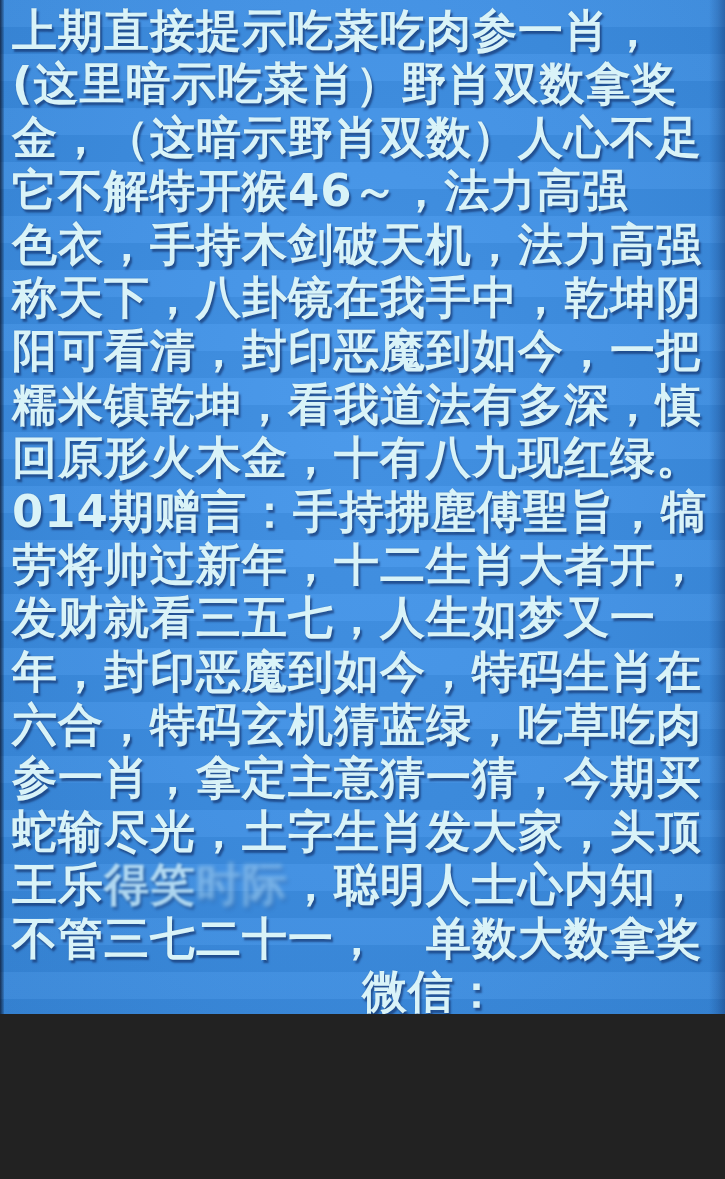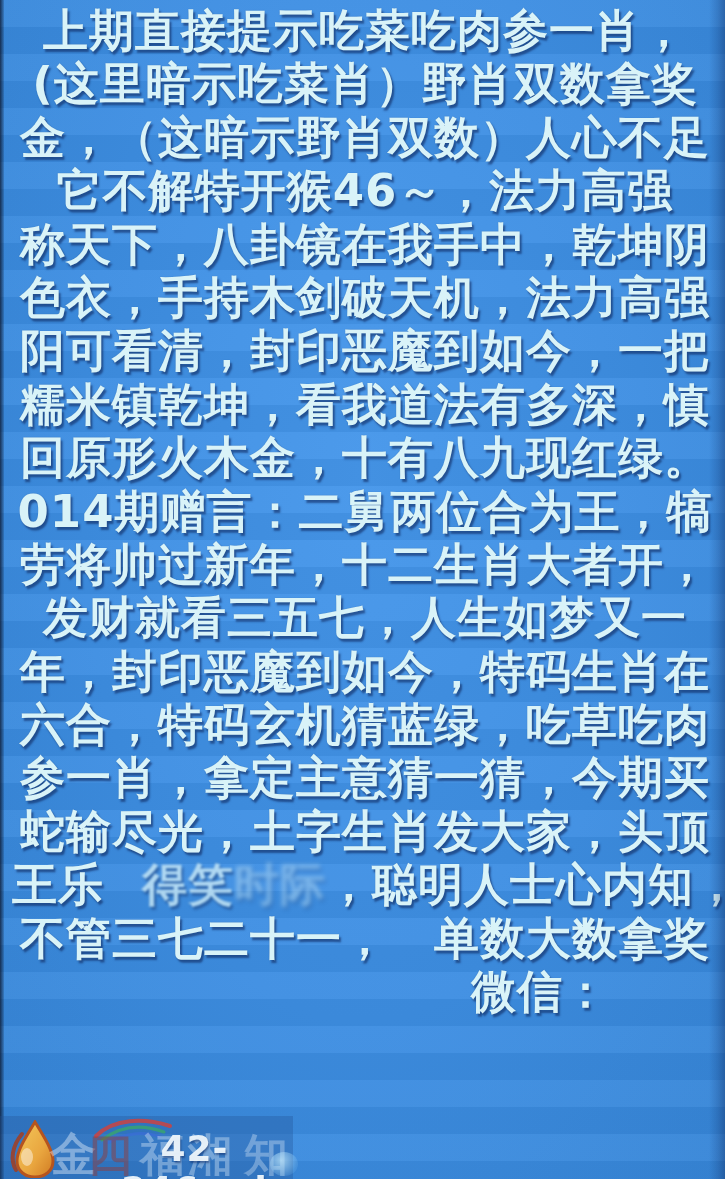--- a/index.html
+++ b/index.html
@@ -1,45 +1,44 @@
 <!DOCTYPE html>
 <html><head>
 <meta charset="utf-8">
 <style>
   html,body{margin:0;padding:0;background:#222;}
   .screen{
     position:relative;
-    width:725px;height:1179px;
+    width:725px;height:1014px;
     overflow:hidden;
     background:
       repeating-linear-gradient(to bottom, rgba(255,255,255,0.04) 0 27px, rgba(0,0,0,0.035) 27px 54px),
       radial-gradient(ellipse at 50% 40%, #4596ea 0%, #3d8ee2 55%, #3685d7 100%);
     font-family:"DejaVu Sans",sans-serif;
-    text-align:center;
   }
   .edge-left{
     position:absolute;left:0;top:0;width:4px;height:100%;
     background:linear-gradient(to right, rgba(8,18,40,0.75), rgba(8,18,40,0.15));
     z-index:4;
   }
   .edge-right{
     position:absolute;right:0;top:0;width:16px;height:100%;
     background:linear-gradient(to right, rgba(20,60,120,0) 0%, rgba(18,55,115,0.22) 55%, rgba(14,45,100,0.42) 100%);
     z-index:4;
   }
   .text-block{
     position:absolute;left:12px;top:4px;width:706px;
     font-size:45px;font-weight:700;line-height:53.4px;
     letter-spacing:1px;white-space:nowrap;
     color:#d9f3f8;
     text-shadow:2px 3px 2px rgba(15,40,95,0.60), 0 0 1px rgba(15,40,95,0.35);
     z-index:3;
   }
   .line{height:53.4px;}
-  .fade1{opacity:0.72;filter:blur(0.8px);margin-left:38px;}
+  .fade1{opacity:0.72;filter:blur(0.8px);}
   .fade2{opacity:0.38;filter:blur(2px);}
   .line-wechat{padding-left:350px;}
   
   .wm-box{
     position:absolute;left:0;top:1116px;width:293px;height:63px;
     background:rgba(35,80,145,0.32);
     z-index:5;
   }
   .wm-drop{position:absolute;left:8px;top:4px;}
   .wm-swirl{position:absolute;left:92px;top:0px;}
@@ -64,26 +63,26 @@
 
 <div class="screen">
   <div class="edge-left"></div>
   <div class="edge-right"></div>
 
   <div class="text-block">
     <div class="line">上期直接提示吃菜吃肉参一肖，</div>
     <div class="line">(这里暗示吃菜肖）野肖双数拿奖</div>
     <div class="line">金，（这暗示野肖双数）人心不足</div>
     <div class="line">它不解特开猴46～，法力高强</div>
+    <div class="line">色衣，手持木剑破天机，法力高强</div>
     <div class="line">称天下，八卦镜在我手中，乾坤阴</div>
-    <div class="line">色衣，手持木剑破天机，法力高强</div>
     <div class="line">阳可看清，封印恶魔到如今，一把</div>
     <div class="line">糯米镇乾坤，看我道法有多深，慎</div>
     <div class="line">回原形火木金，十有八九现红绿。</div>
-    <div class="line">014期赠言：二舅两位合为王，犒</div>
+    <div class="line">014期赠言：手持拂塵傅聖旨，犒</div>
     <div class="line">劳将帅过新年，十二生肖大者开，</div>
     <div class="line">发财就看三五七，人生如梦又一</div>
     <div class="line">年，封印恶魔到如今，特码生肖在</div>
     <div class="line">六合，特码玄机猜蓝绿，吃草吃肉</div>
     <div class="line">参一肖，拿定主意猜一猜，今期买</div>
     <div class="line">蛇输尽光，土字生肖发大家，头顶</div>
     <div class="line"><span>王乐</span><span class="fade1">得笑</span><span class="fade2">时际</span><span>，聪明人士心内知，</span></div>
     <div class="line">不管三七二十一，　单数大数拿奖</div>
     <div class="line line-wechat">微信：</div>
   </div>

